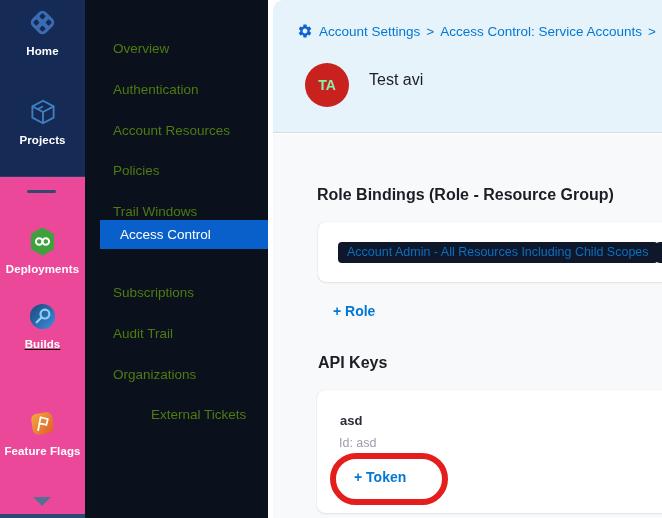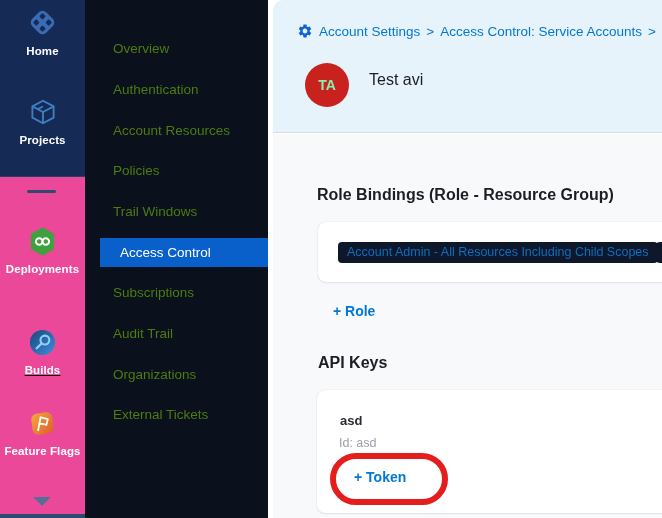--- a/index.html
+++ b/index.html
@@ -99,21 +99,21 @@
       <span class="mi-icon">
         <svg width="29" height="29" viewBox="0 0 30 30">
           <path d="M15 2 L25.5 8 V22 L15 28 L4.5 22 V8 Z" fill="#3fa13d" stroke="#3fa13d" stroke-width="3" stroke-linejoin="round"></path>
           <circle cx="11.6" cy="15" r="3.4" fill="none" stroke="#ffffff" stroke-width="2"></circle>
           <circle cx="18.4" cy="15" r="3.4" fill="none" stroke="#ffffff" stroke-width="2"></circle>
         </svg>
       </span>
       <span class="mi-label">Deployments</span>
     </div>
 
-    <div class="module-item" style="top:328px;text-decoration:underline;">
+    <div class="module-item" style="top:302px;text-decoration:underline;">
       <span class="mi-icon">
         <svg width="29" height="29" viewBox="0 0 30 30">
           <defs>
             <linearGradient id="gb" x1="0" y1="0" x2="1" y2="1">
               <stop offset="0" stop-color="#1a4677"></stop>
                 <stop offset="1" stop-color="#3c8fe0"></stop>
             </linearGradient>
           </defs>
           <circle cx="15" cy="15" r="13" fill="url(#gb)"></circle>
           <circle cx="17.5" cy="12.5" r="4.6" fill="none" stroke="#8fd0f5" stroke-width="2.2"></circle>
@@ -142,25 +142,25 @@
     <div class="collapse-chevron"></div>
     <div class="sidebar-bottom-line"></div>
   </nav>
 
   <nav class="settings-nav">
     <div class="settings-item" style="top:34px;">Overview</div>
     <div class="settings-item" style="top:75px;">Authentication</div>
     <div class="settings-item" style="top:116px;">Account Resources</div>
     <div class="settings-item" style="top:156px;">Policies</div>
     <div class="settings-item" style="top:197px;">Trail Windows</div>
-    <div class="settings-item active" style="top:238px;">Access Control</div>
+    <div class="settings-item active" style="top:220px;">Access Control</div>
     <div class="settings-item" style="top:278px;">Subscriptions</div>
     <div class="settings-item" style="top:319px;">Audit Trail</div>
     <div class="settings-item" style="top:360px;">Organizations</div>
-    <div class="settings-item" style="top:400px;">External Tickets</div>
+    <div class="settings-item" style="top:400px;margin-left:38px;">External Tickets</div>
   </nav>
 
   <main class="main">
 
     <header class="main-header">
       <div class="breadcrumb">
         <span style="display:inline-flex;">
           <svg width="16" height="16" viewBox="0 0 24 24" fill="#0f62d2">
             <path d="M19.14 12.94c.04-.3.06-.61.06-.94s-.02-.64-.07-.94l2.03-1.58c.18-.14.23-.41.12-.61l-1.92-3.32c-.12-.22-.37-.29-.59-.22l-2.39.96c-.5-.38-1.03-.7-1.62-.94L14.4 2.81c-.04-.24-.24-.41-.48-.41h-3.84c-.24 0-.43.17-.47.41L9.25 5.35c-.59.24-1.13.57-1.62.94l-2.39-.96c-.22-.08-.47 0-.59.22L2.74 8.87c-.12.21-.08.47.12.61l2.03 1.58c-.05.3-.09.63-.09.94s.02.64.07.94l-2.03 1.58c-.18.14-.23.41-.12.61l1.92 3.32c.12.22.37.29.59.22l2.39-.96c.5.38 1.03.7 1.62.94l.36 2.54c.05.24.24.41.48.41h3.84c.24 0 .44-.17.47-.41l.36-2.54c.59-.24 1.13-.56 1.62-.94l2.39.96c.22.08.47 0 .59-.22l1.92-3.32c.12-.22.07-.47-.12-.61l-2.01-1.58zM12 15.6c-1.98 0-3.6-1.62-3.6-3.6s1.62-3.6 3.6-3.6 3.6 1.62 3.6 3.6-1.62 3.6-3.6 3.6z"></path>
           </svg>

